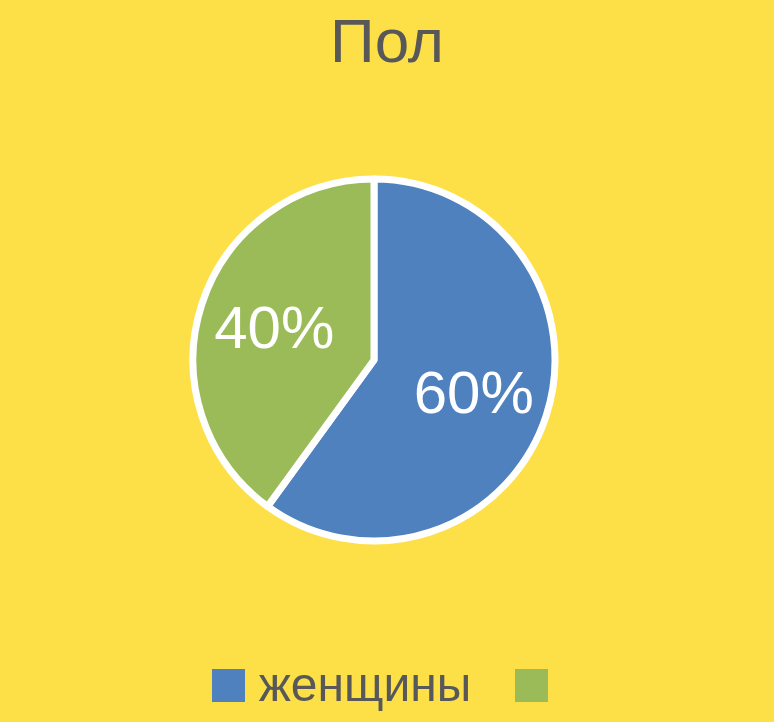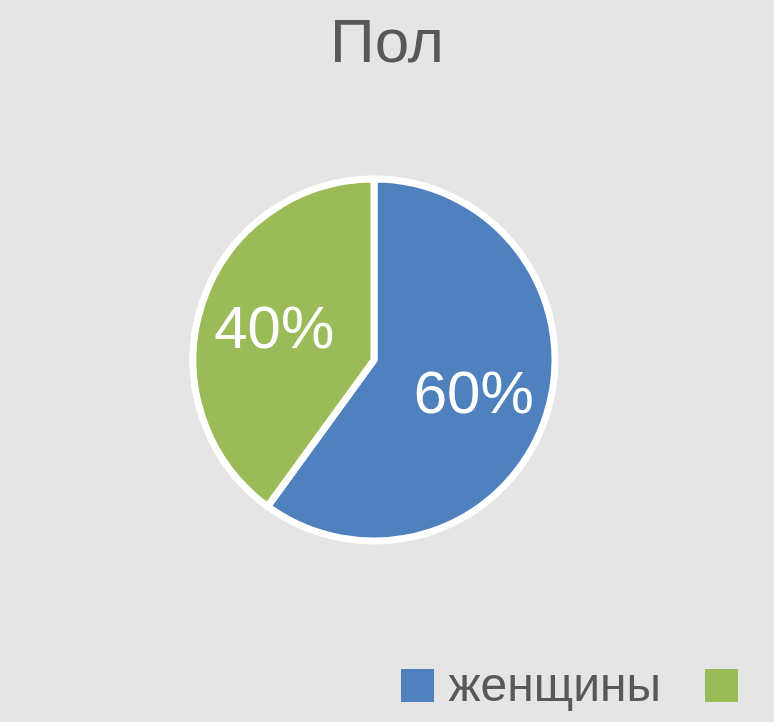--- a/index.html
+++ b/index.html
@@ -13,21 +13,21 @@
     font-family: "Liberation Sans", sans-serif;
     overflow: hidden;
     position: relative;
   }
   #chart-root {
     position: absolute;
     left: 0;
     top: 0;
     width: 774px;
     height: 722px;
-    background: #e5e5e5;
+    background: #fde047;
   }
   #chart-title {
     position: absolute;
     left: 0;
     top: 4px;
     width: 774px;
     text-align: center;
     font-size: 62px;
     line-height: 74px;
     font-weight: 400;
@@ -56,21 +56,21 @@
   }
   #legend {
     position: absolute;
     left: 0;
     top: 655px;
     width: 774px;
     height: 60px;
     display: flex;
     flex-direction: row;
     align-items: center;
-    justify-content: flex-end;
+    justify-content: center;
   }
   .legend-entry {
     display: flex;
     flex-direction: row;
     align-items: center;
     margin: 0 22px;
   }
   .legend-swatch {
     width: 33px;
     height: 33px;

